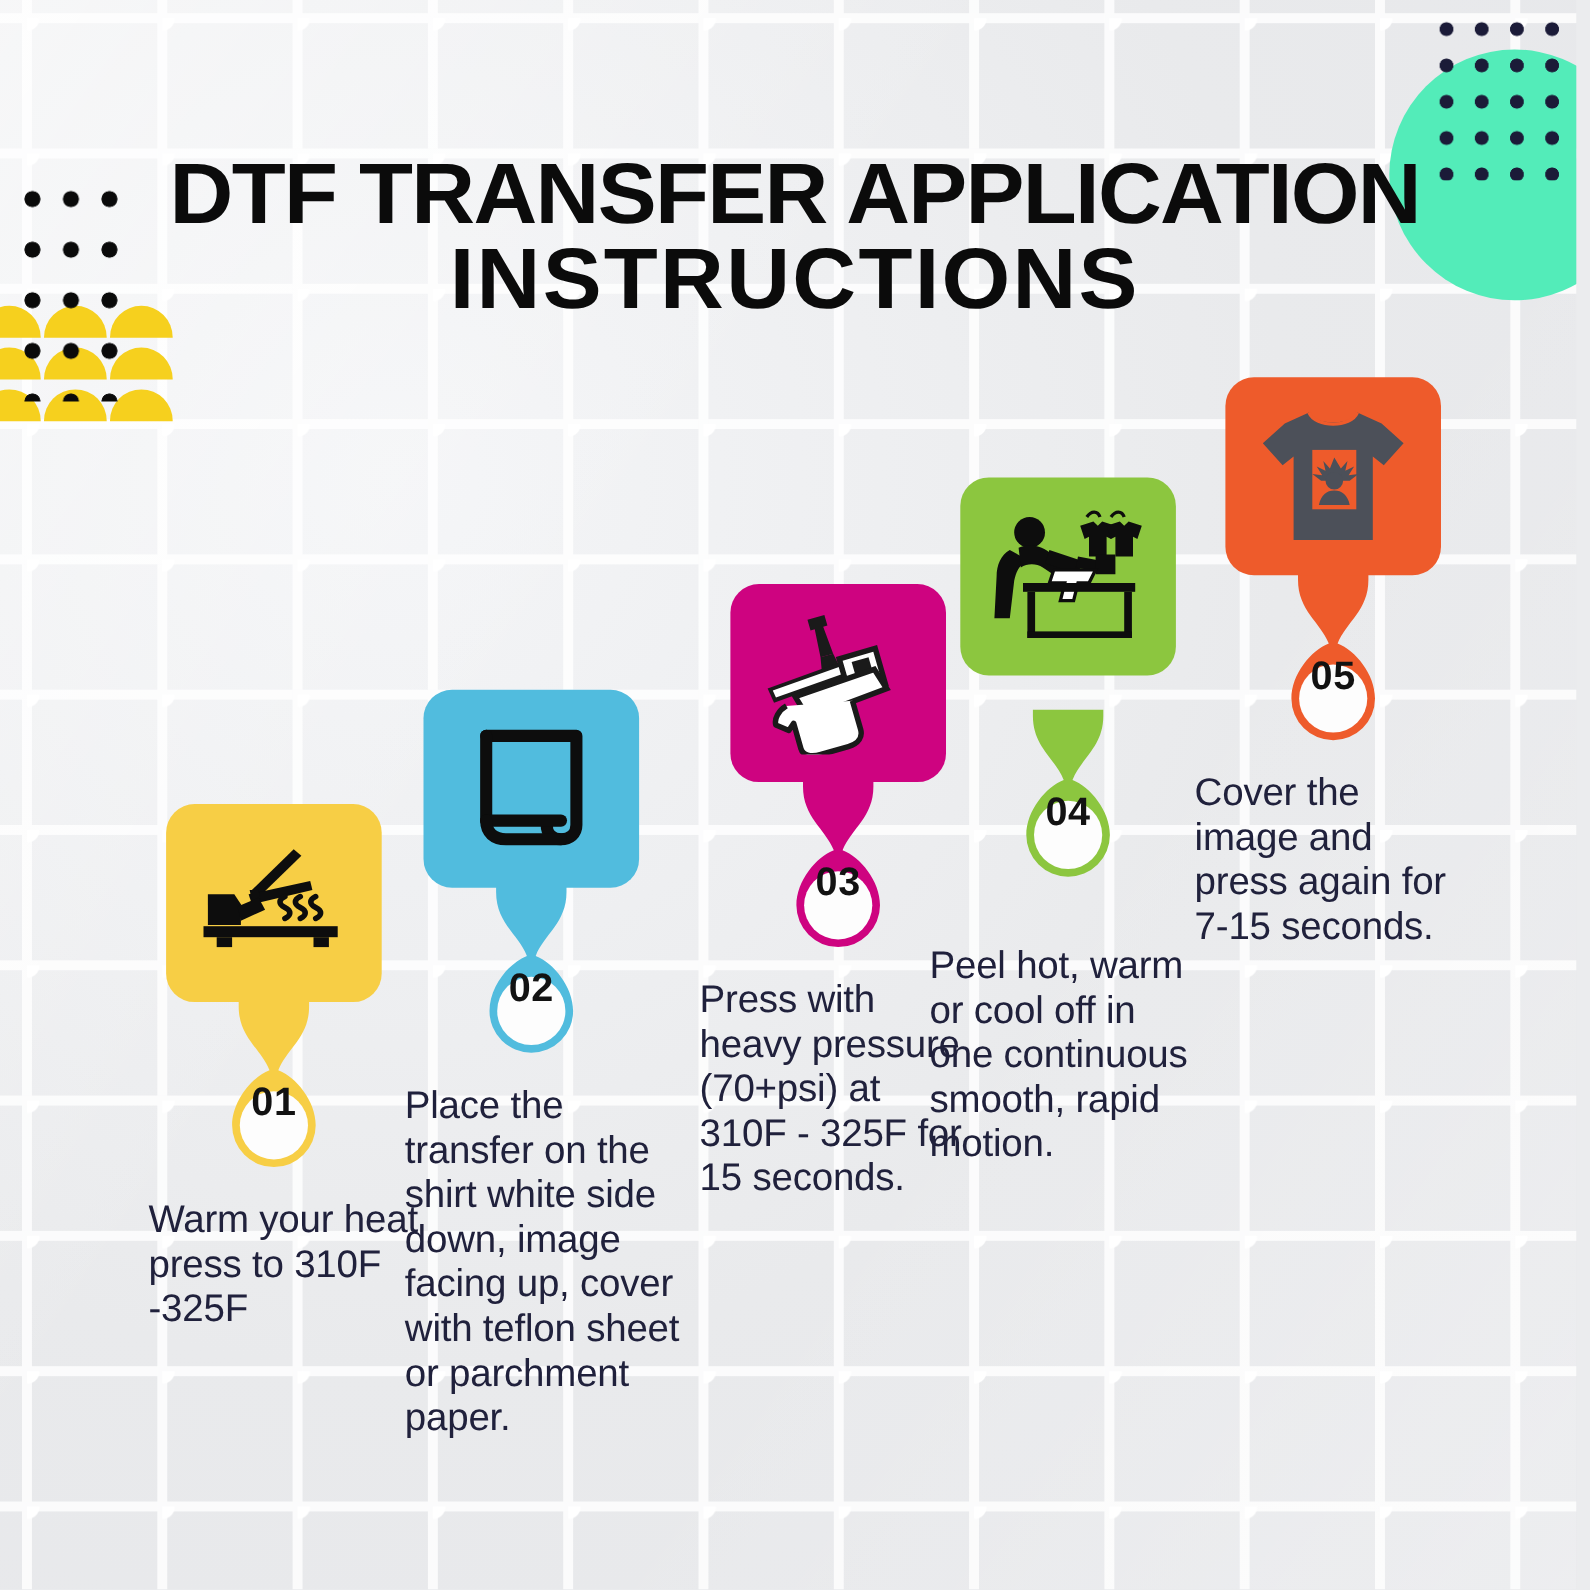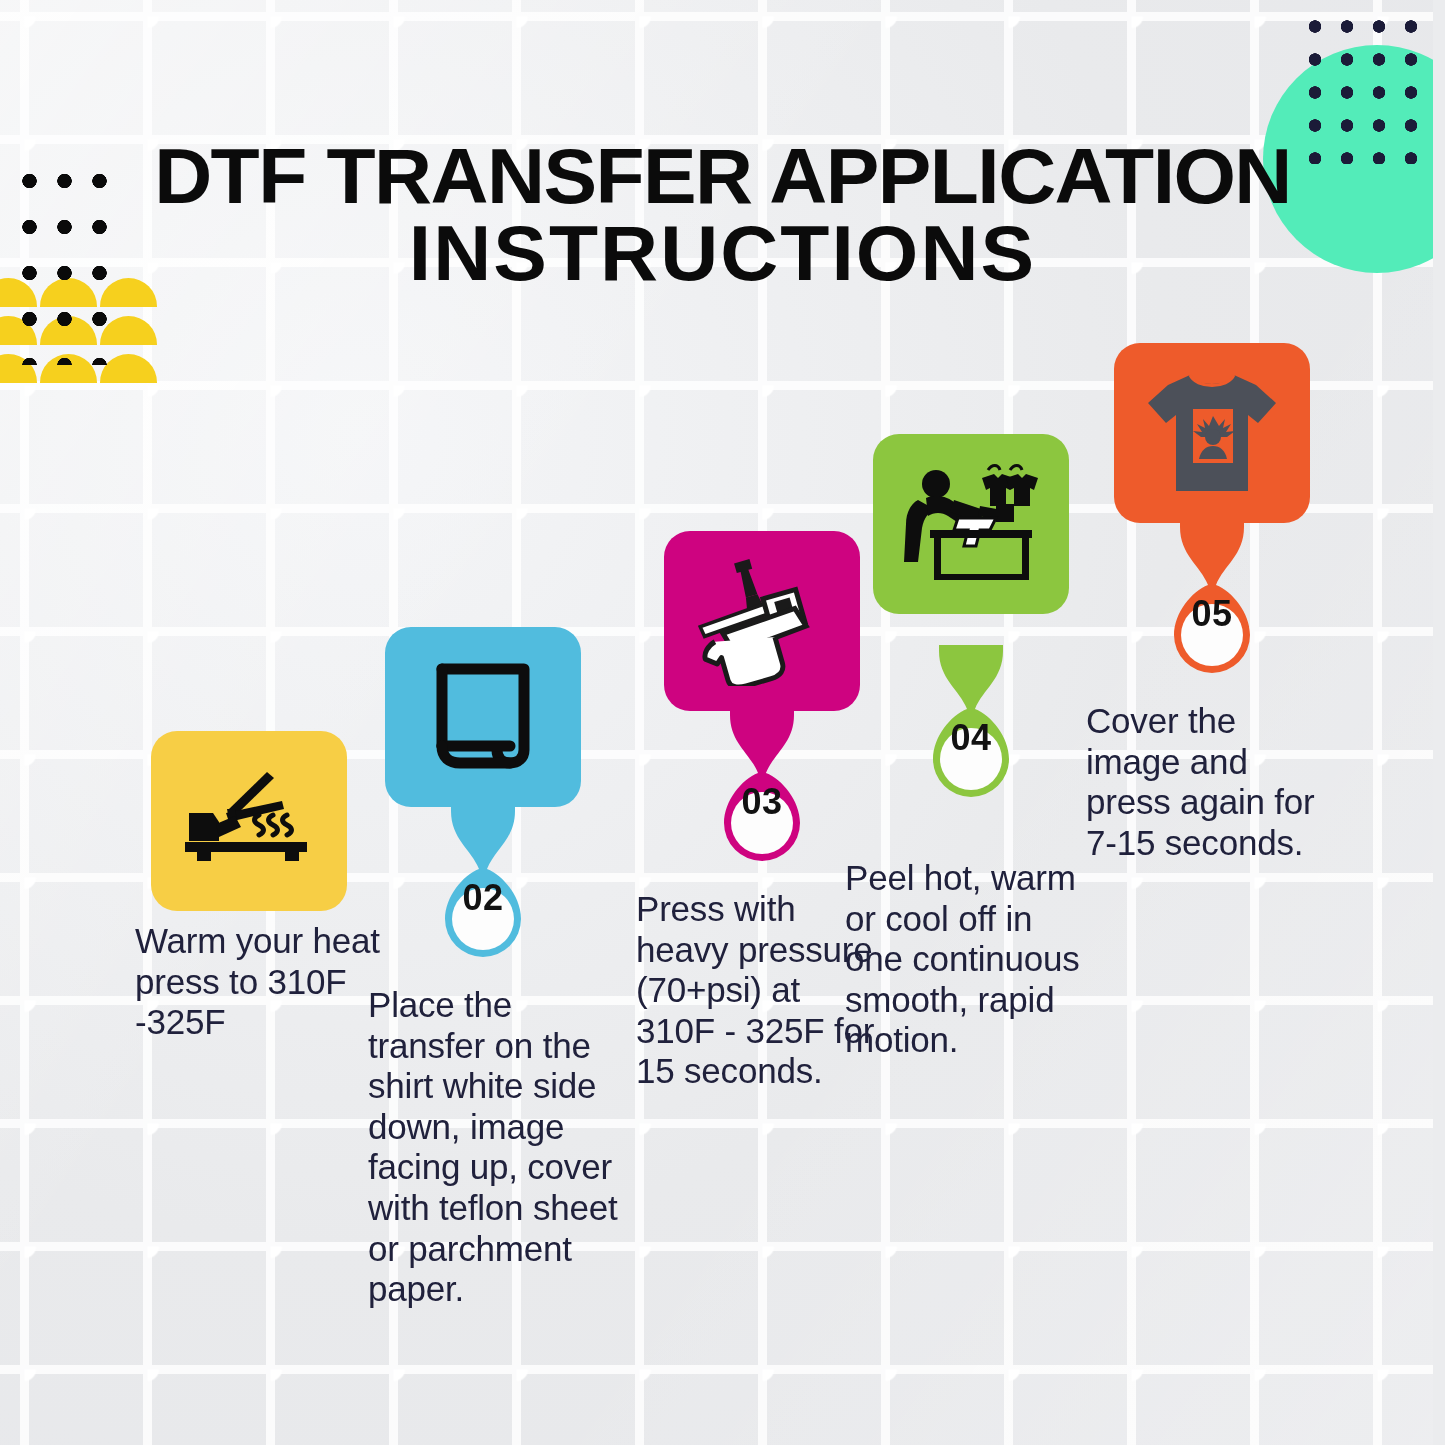--- a/index.html
+++ b/index.html
@@ -244,20 +244,28 @@
 
             <rect x="14" y="83" width="14" height="9"></rect>
             <rect x="102" y="83" width="14" height="9"></rect>
 
             <path d="M76 46 c-6 3 -6 7 0 10 c6 3 6 7 0 10" stroke="#0d0d0d" stroke-width="5" fill="none" stroke-linecap="round"></path>
             <path d="M90 46 c-6 3 -6 7 0 10 c6 3 6 7 0 10" stroke="#0d0d0d" stroke-width="5" fill="none" stroke-linecap="round"></path>
             <path d="M104 46 c-6 3 -6 7 0 10 c6 3 6 7 0 10" stroke="#0d0d0d" stroke-width="5" fill="none" stroke-linecap="round"></path>
           </g>
         </svg>
       </div>
+      <div class="connector">
+        <svg width="160" height="170" viewBox="0 0 160 170">
+          <path d="M48 0 H112 V6 C112 34 92 44 84 64 C100 70 118 92 118 114
+                   A38 38 0 1 1 42 114 C42 92 60 70 76 64 C68 44 48 34 48 6 Z" fill="#f7ce45"></path>
+          <circle cx="80" cy="114" r="31" fill="#fdfdfd"></circle>
+        </svg>
+        <div class="num">01</div>
+      </div>
       <div class="caption">Warm your heat press to 310F -325F</div>
     </div>
 
     <div class="step" id="step2">
       <div class="tile" style="background:#51bcde">
         <svg width="118" height="118" viewBox="0 0 118 118">
           <g fill="none" stroke="#0d0d0d" stroke-width="11" stroke-linejoin="round" stroke-linecap="round">
             <path d="M18 11 H100 V92 C100 100 94 105 86 105 C78 105 73 100 73 92"></path>
             <path d="M18 11 V88"></path>
             <path d="M18 88 H86"></path>

